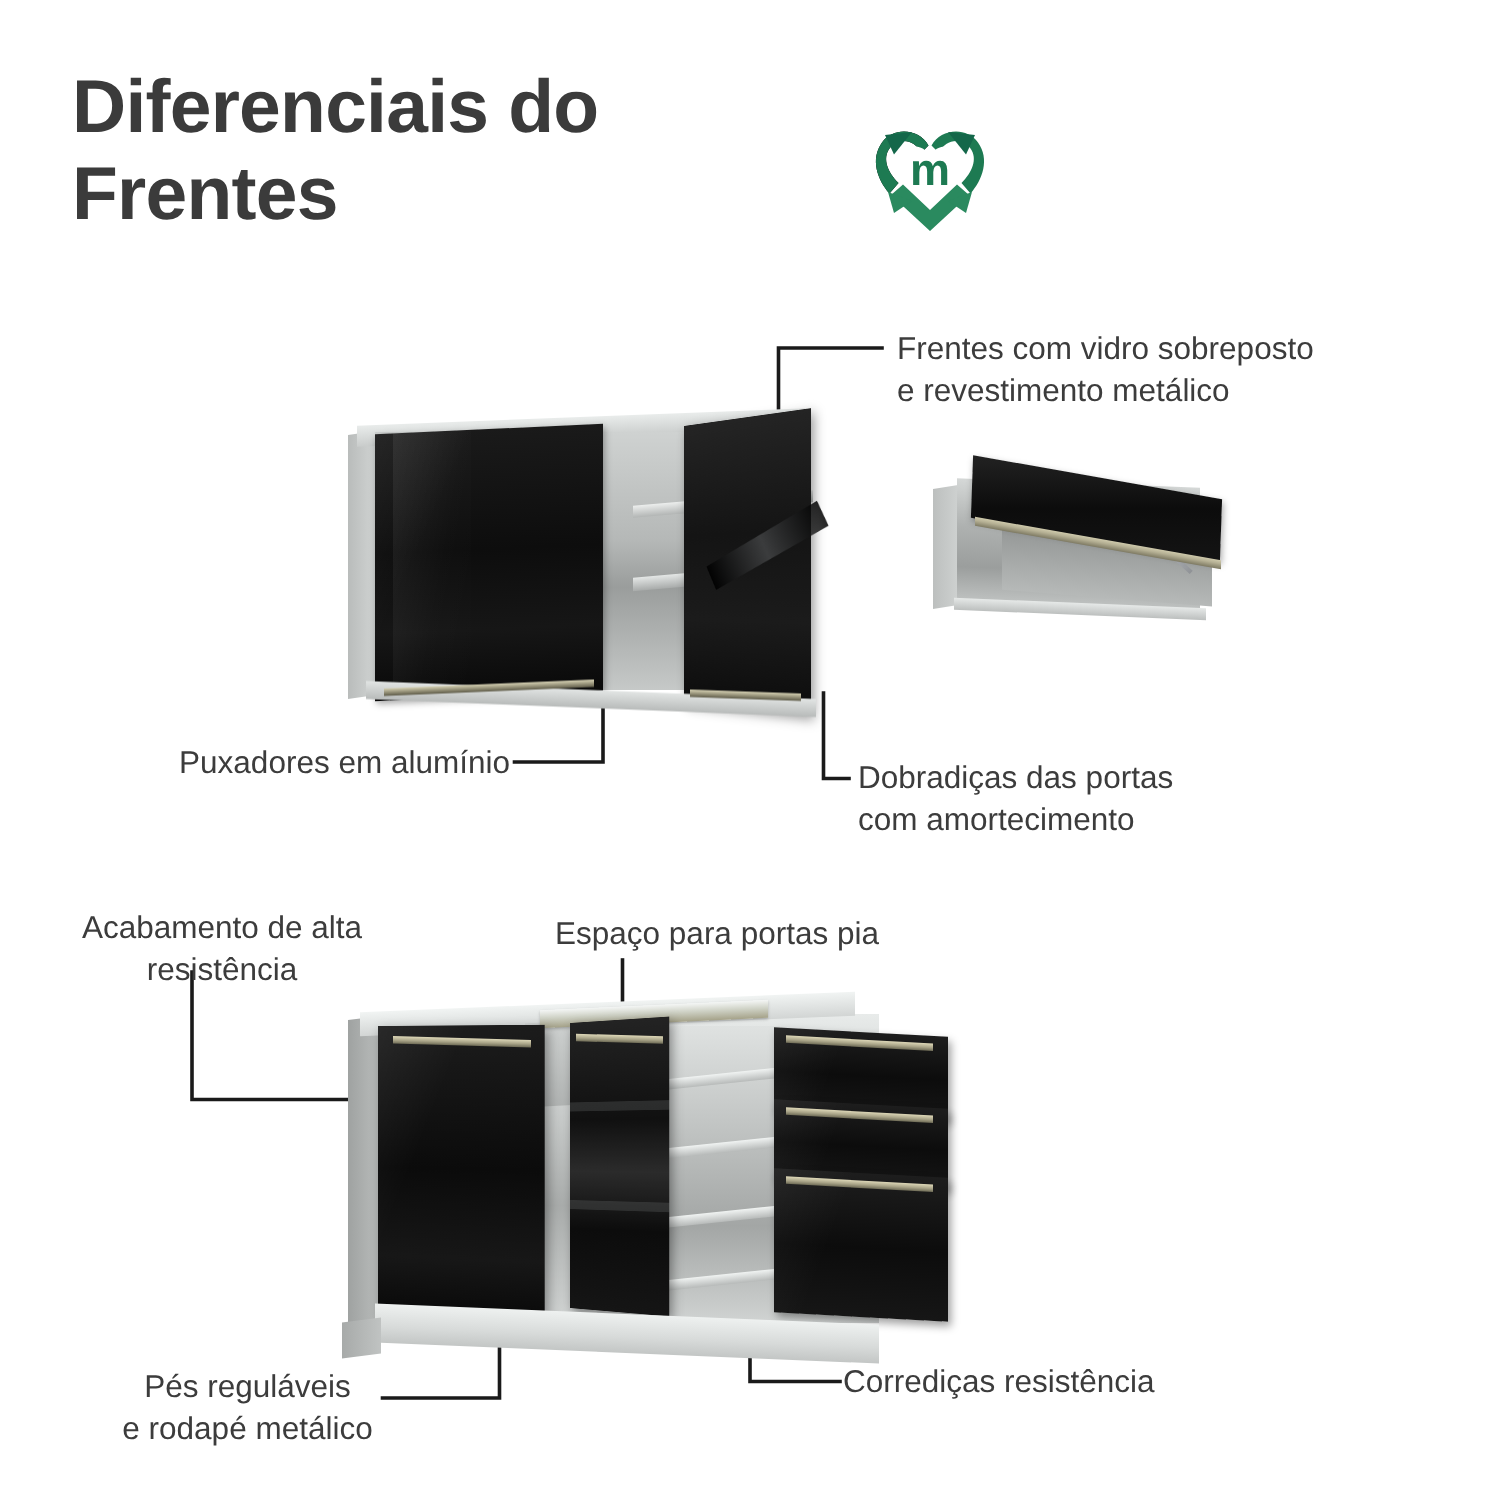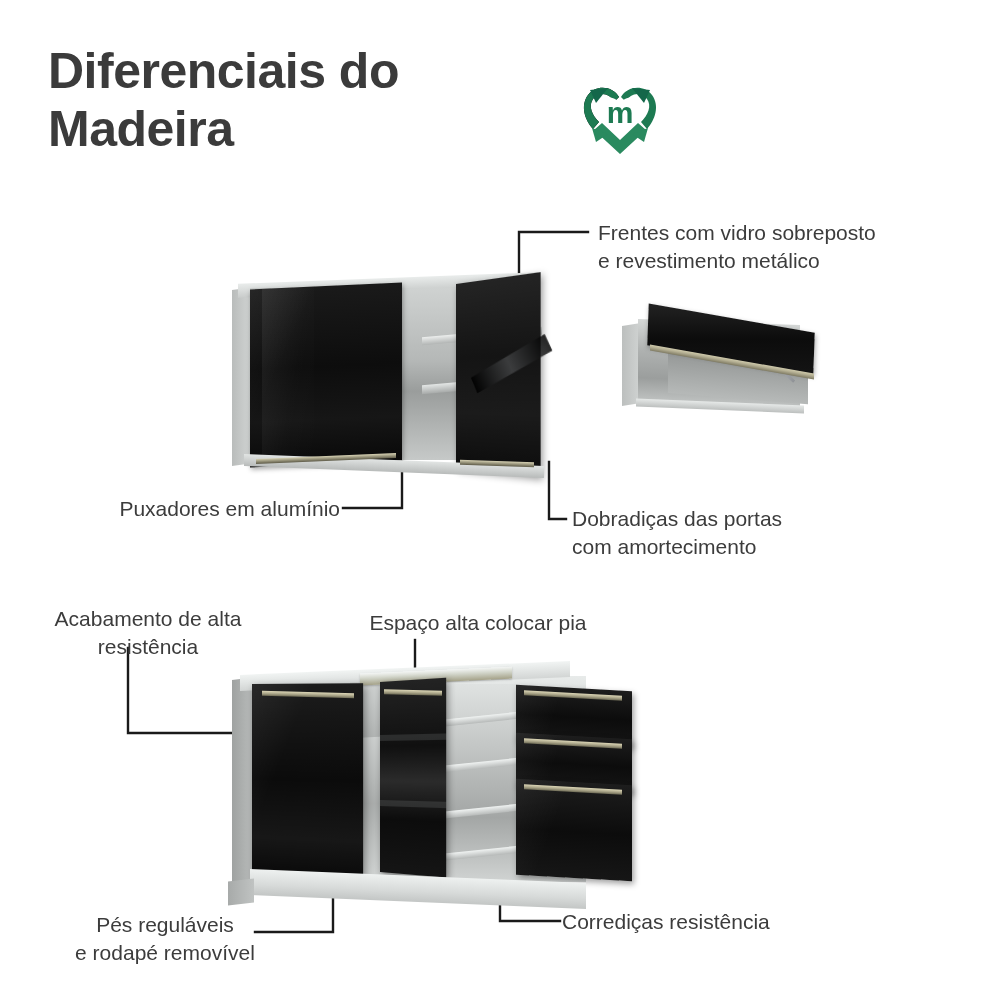--- a/index.html
+++ b/index.html
@@ -302,21 +302,21 @@
     height: 5px;
     background: linear-gradient(180deg,#ded8b8,#a9a488 55%,#6e6b56);
   }
 </style>
 </head>
 <body>
 
 <div id="stage">
 
   <div class="page-title">Diferenciais do
-Madeira</div>
+Frentes</div>
 
   <div class="eco-badge">
     <svg class="eco-mark" viewBox="0 0 84 84">
 
       <path d="M41 19 C35 8, 18 6, 10 17 C2 28, 7 42, 15 51 L21 44 C14 37, 10 28, 15 21 C21 13, 32 15, 36 24 Z" fill="#16archive"></path>
       <path d="M41 19 C35 8, 18 6, 10 17 C2 28, 7 42, 15 51 L21 44 C14 37, 10 28, 15 21 C21 13, 32 15, 36 24 Z" fill="#1d7a52"></path>
 
       <path d="M43 19 C49 8, 66 6, 74 17 C82 28, 77 42, 69 51 L63 44 C70 37, 74 28, 69 21 C63 13, 52 15, 48 24 Z" fill="#1d7a52"></path>
 
       <path d="M16 52 L42 76 L68 52 L60 45 L42 62 L24 45 Z" fill="#2a8a5f"></path>
@@ -354,24 +354,24 @@
 e revestimento metálico</div>
 
   <div class="callout right" style="left:40px; top:495px; width:300px;">Puxadores em alumínio</div>
 
   <div class="callout left" style="left:572px; top:505px; width:300px;">Dobradiças das portas
 com amortecimento</div>
 
   <div class="callout center" style="left:28px; top:605px; width:240px;text-align:center;">Acabamento de alta
 resistência</div>
 
-  <div class="callout center" style="left:333px; top:609px; width:290px;">Espaço alta colocar pia</div>
+  <div class="callout center" style="left:333px; top:609px; width:290px;">Espaço para portas pia</div>
 
   <div class="callout center" style="left:40px; top:911px; width:250px;">Pés reguláveis
-e rodapé removível</div>
+e rodapé metálico</div>
 
   <div class="callout left" style="left:562px; top:908px; width:320px;">Corrediças resistência</div>
 
   <div class="product" id="upper-cabinet">
     <div class="uc-carcass-side"></div>
     <div class="uc-carcass-top"></div>
     <div class="uc-interior">
       <div class="uc-shelf2"></div>
       <div class="uc-shelf"></div>
     </div>

